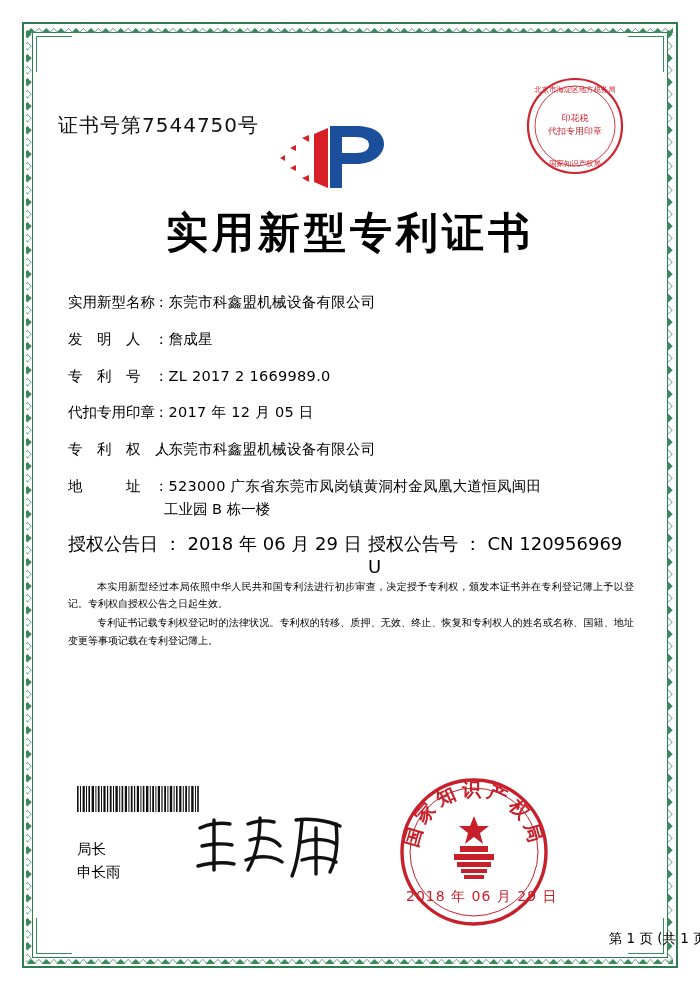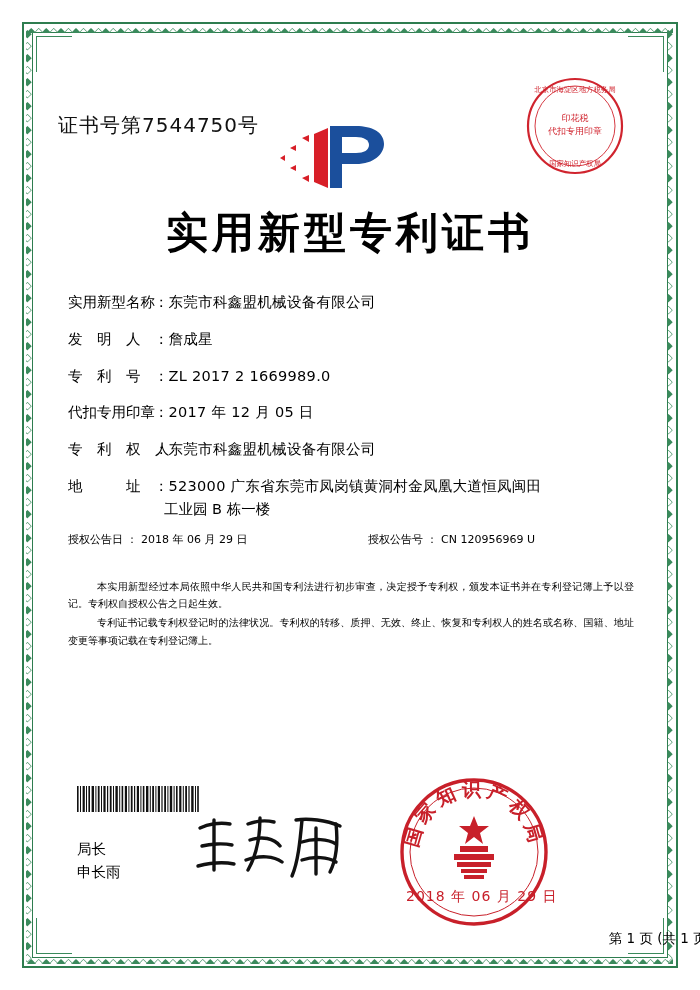--- a/index.html
+++ b/index.html
@@ -135,21 +135,21 @@
   }
   .addr-line2 {
     padding-left: 96px;
     margin-top: 2px;
     margin-bottom: 13px;
     font-size: 14.5px;
   }
   .dual-row {
     display: flex;
     margin-bottom: 8px;
-    font-size: 11px;
+    font-size: 18px;
   }
   .dual-left {
     width: 300px;
     flex: 0 0 300px;
   }
   .dual-right {
     flex: 1 1 auto;
   }
 
   

